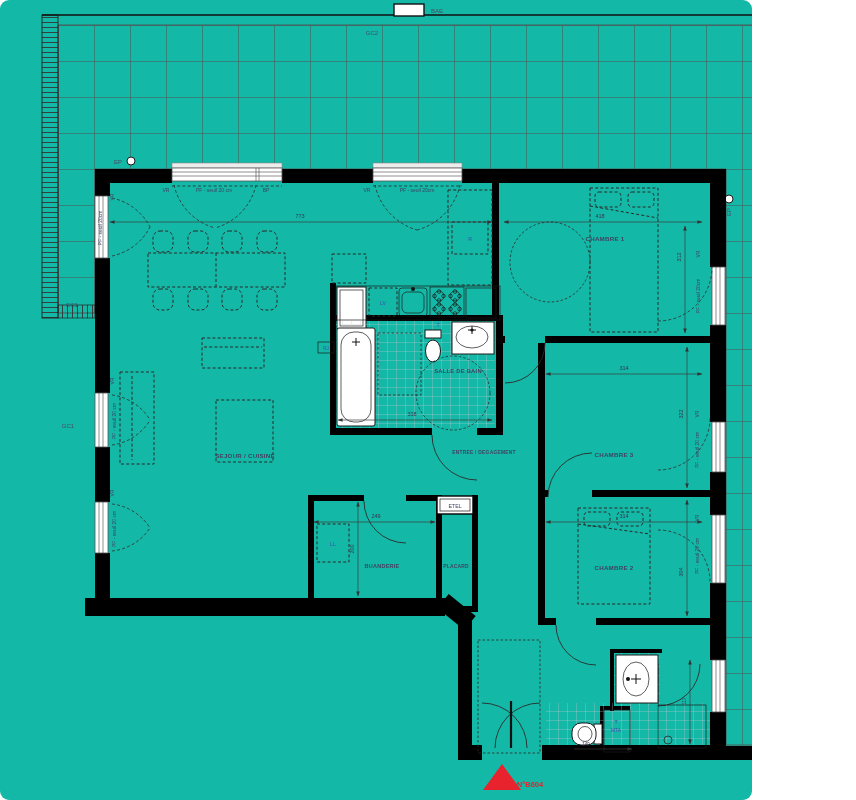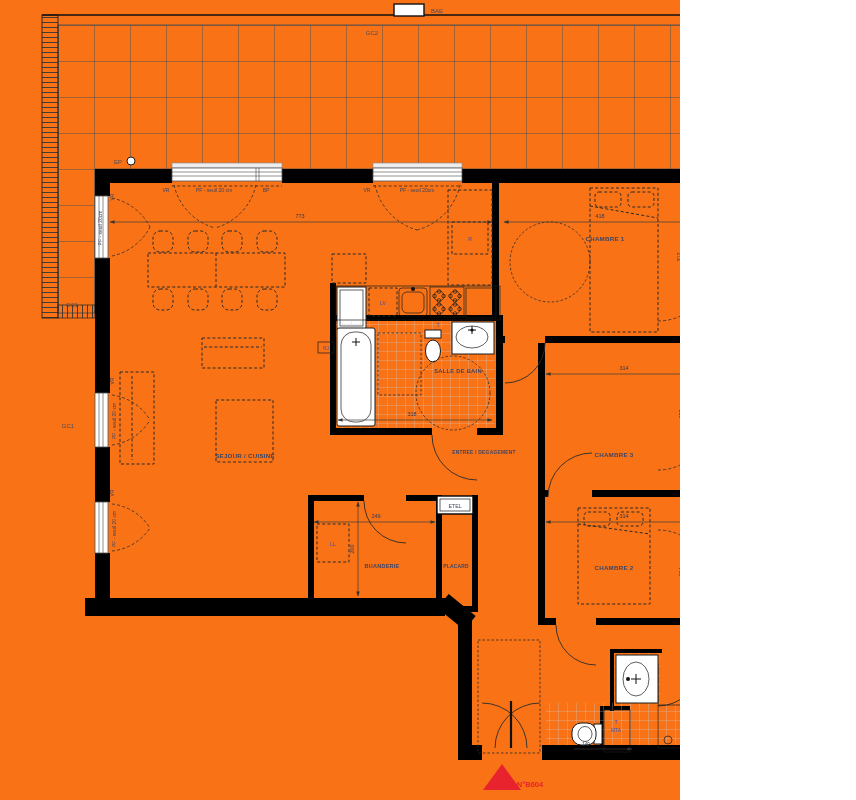--- a/index.html
+++ b/index.html
@@ -1,17 +1,17 @@
 <!DOCTYPE html>
 <html><head>
 <meta charset="utf-8">
 <style>
   html,body{margin:0;padding:0;background:#fff;}
-  #stage{position:relative;width:680px;height:800px;background:#f97316;overflow:hidden;
-         font-family:"Liberation Sans",sans-serif;}
+  #stage{position:relative;width:752px;height:800px;background:#14b8a6;overflow:hidden;
+         font-family:"Liberation Sans",sans-serif;border-radius:9px;}
   svg{position:absolute;left:0;top:0;}
   .w{fill:#000;stroke:none;}
   .fx{fill:#fff;stroke:#1a1a1a;stroke-width:1;}
   .fx2{fill:none;stroke:#1a1a1a;stroke-width:.7;}
   .win{fill:#fff;stroke:#555;stroke-width:.8;}
   .wl{stroke:#333;stroke-width:.55;fill:none;}
   .sill{fill:#ededed;stroke:#888;stroke-width:.6;}
   .dash{fill:none;stroke:#2a2a2a;stroke-width:1;stroke-dasharray:3 2.2;}
   .dashf{fill:none;stroke:#2a2a2a;stroke-width:.8;stroke-dasharray:2.5 2;}
   .arc{fill:none;stroke:#2a2a2a;stroke-width:.9;}

